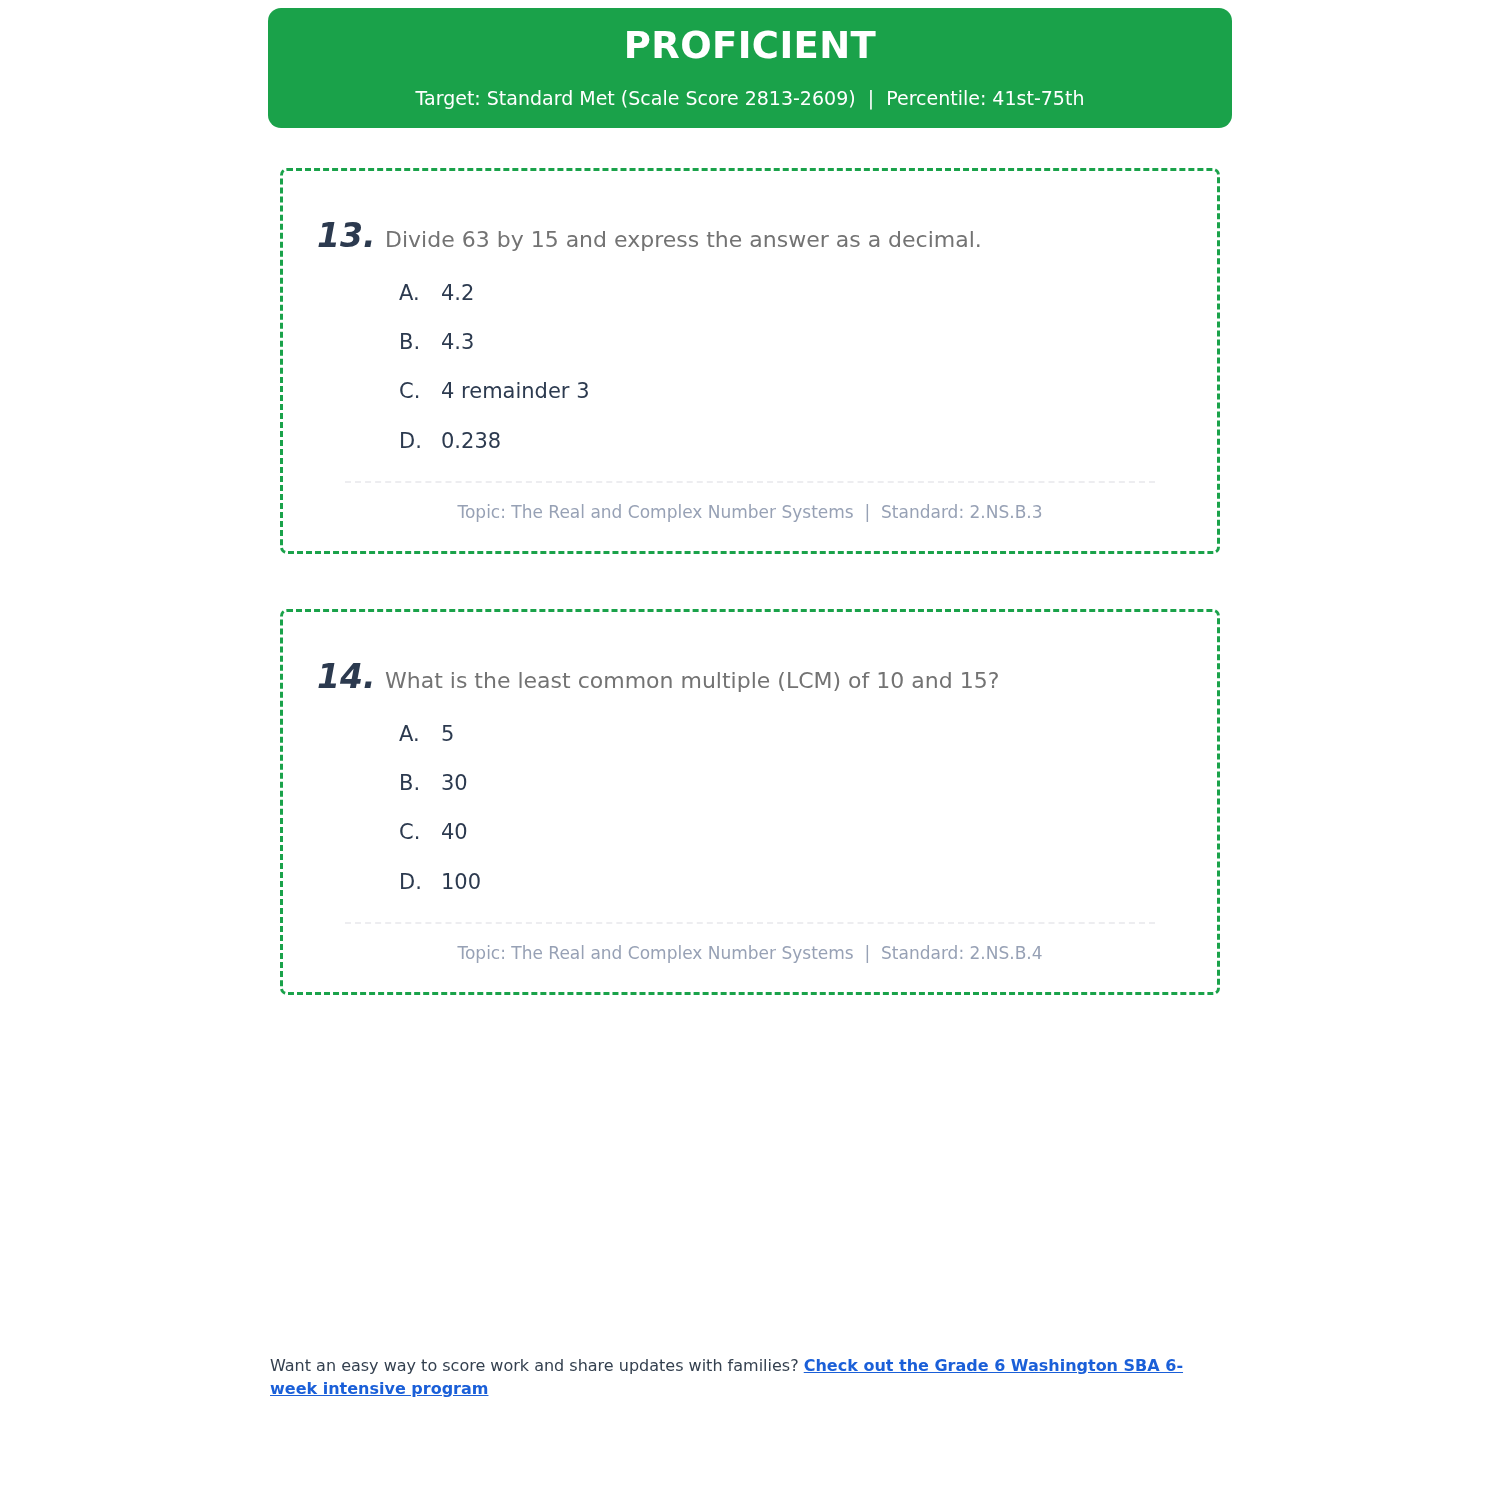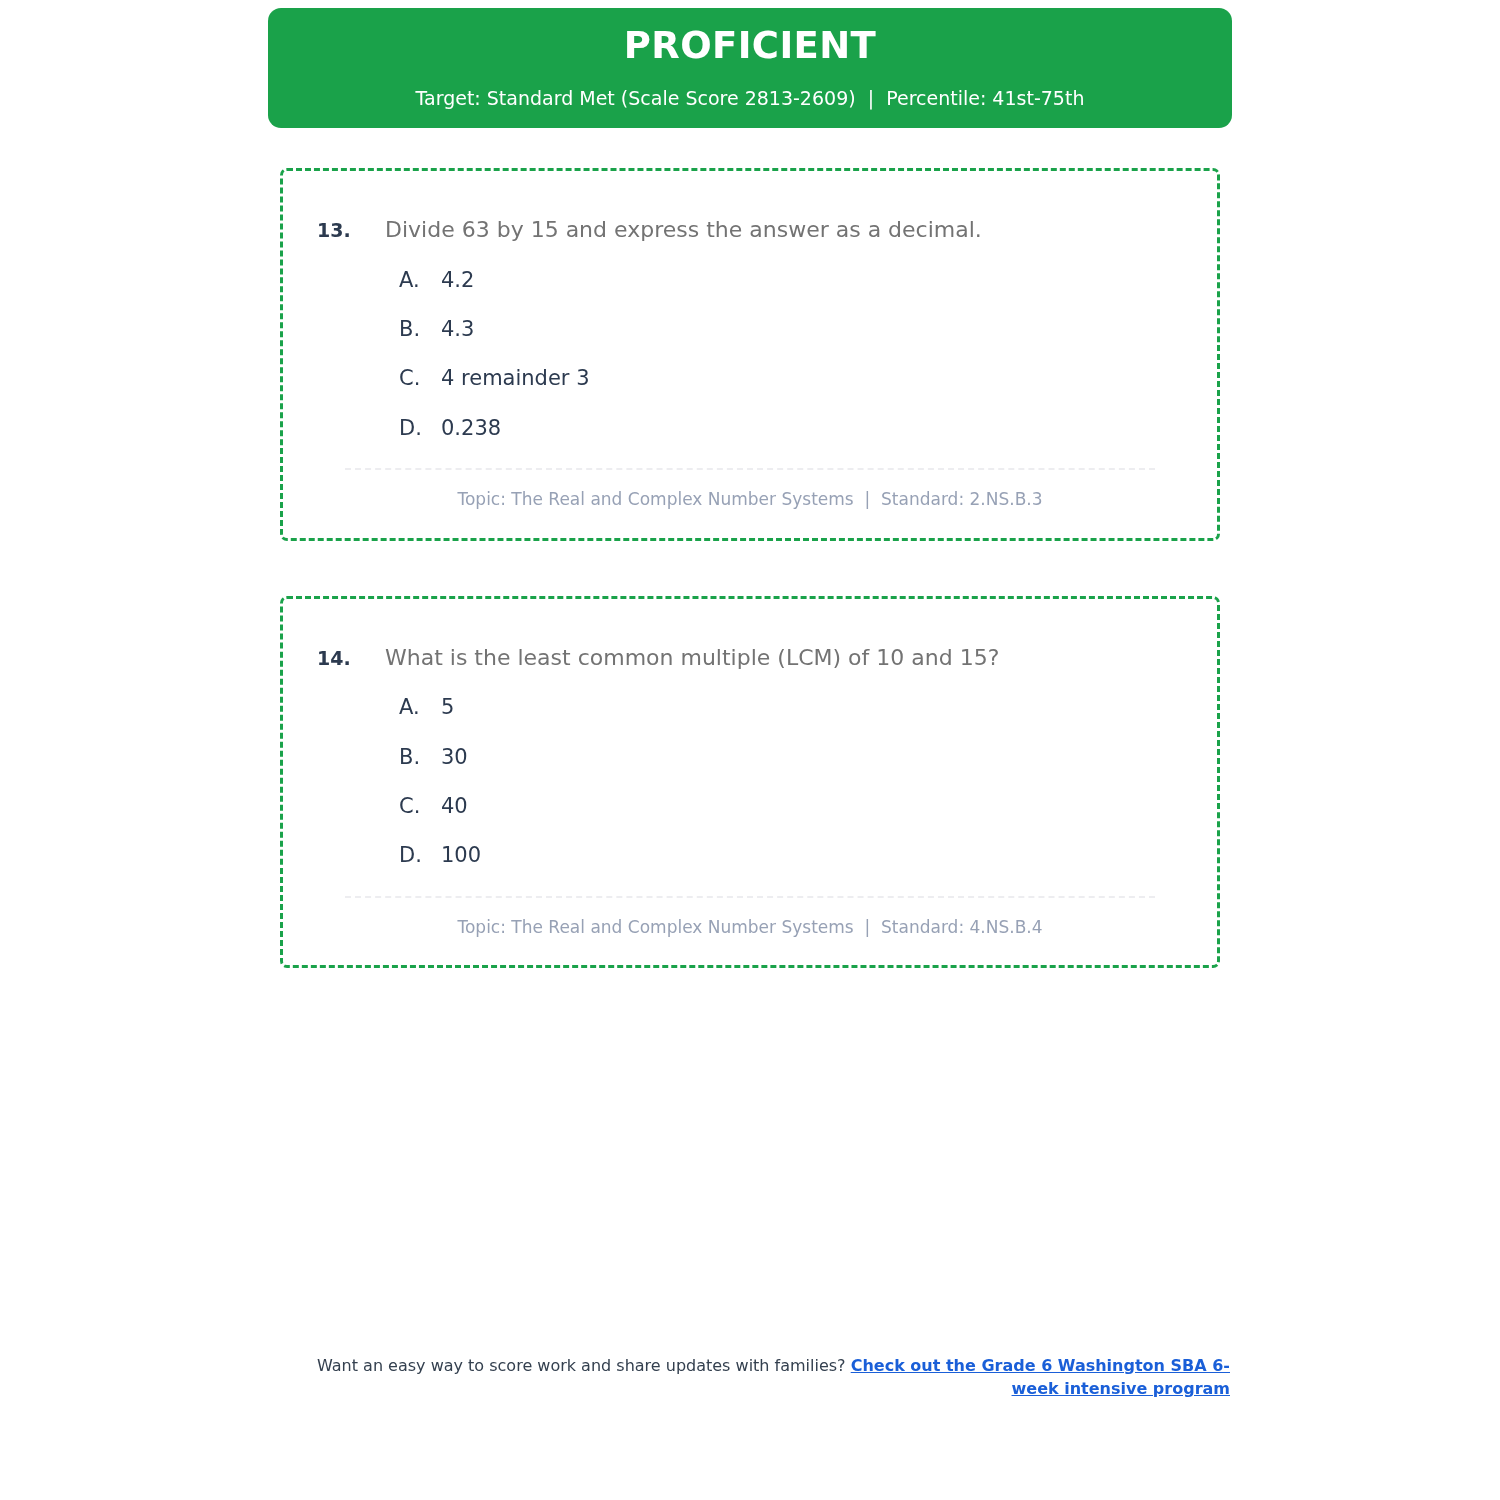--- a/index.html
+++ b/index.html
@@ -66,26 +66,27 @@
     background: #ffffff;
     padding: 44px 34px 26px 34px;
     margin-bottom: 55px;
   }
   .qhead {
     display: flex;
     align-items: baseline;
     margin-bottom: 22px;
   }
   .qnum {
-    font-size: 19px;
+    font-size: 33px;
     font-weight: bold;
     color: #2c3a4f;
     min-width: 68px;
     flex: 0 0 68px;
     line-height: 1.3;
+    font-style: italic;
   }
   .qtext {
     font-size: 22px;
     font-weight: normal;
     color: #737373;
     line-height: 1.35;
   }
   .options {
     margin: 0;
     padding: 0;
@@ -123,21 +124,21 @@
     line-height: 1.4;
     white-space: pre;
   }
 
   
   .page-footer {
     position: absolute;
     left: 0;
     right: 0;
     top: 1354px;
-    text-align: right;
+    text-align: left;
     font-size: 16px;
     color: #34404f;
     line-height: 1.45;
     padding: 0 270px;
     box-sizing: border-box;
   }
   .footer-link {
     color: #1a5fd8;
     font-weight: bold;
     text-decoration: underline;
@@ -199,21 +200,21 @@
         <li class="option">
           <span class="opt-letter">C.</span>
           <span class="opt-text">40</span>
         </li>
         <li class="option">
           <span class="opt-letter">D.</span>
           <span class="opt-text">100</span>
         </li>
       </ul>
       <hr class="qsep">
-      <div class="qmeta">Topic: The Real and Complex Number Systems  |  Standard: 4.NS.B.4</div>
+      <div class="qmeta">Topic: The Real and Complex Number Systems  |  Standard: 2.NS.B.4</div>
     </div>
 
   </div>
 
   <div class="page-footer">
     <span>Want an easy way to score work and share updates with families? </span><a class="footer-link" href="#">Check out the Grade 6 Washington SBA 6-week intensive program</a>
   </div>
 
 </div>
 

